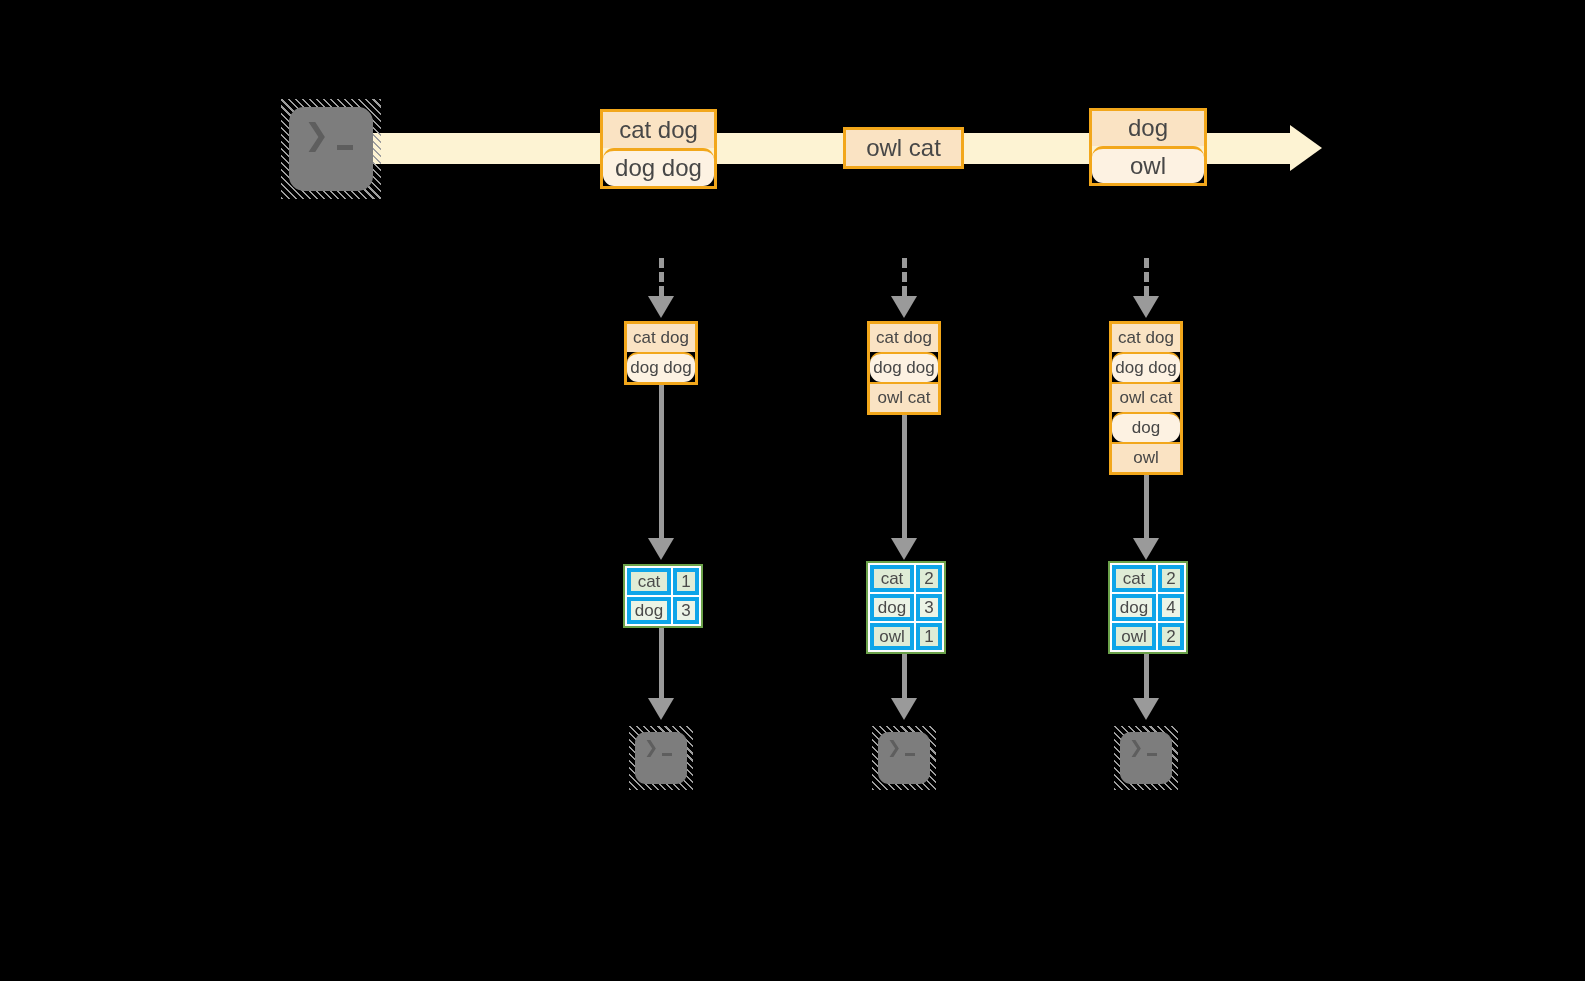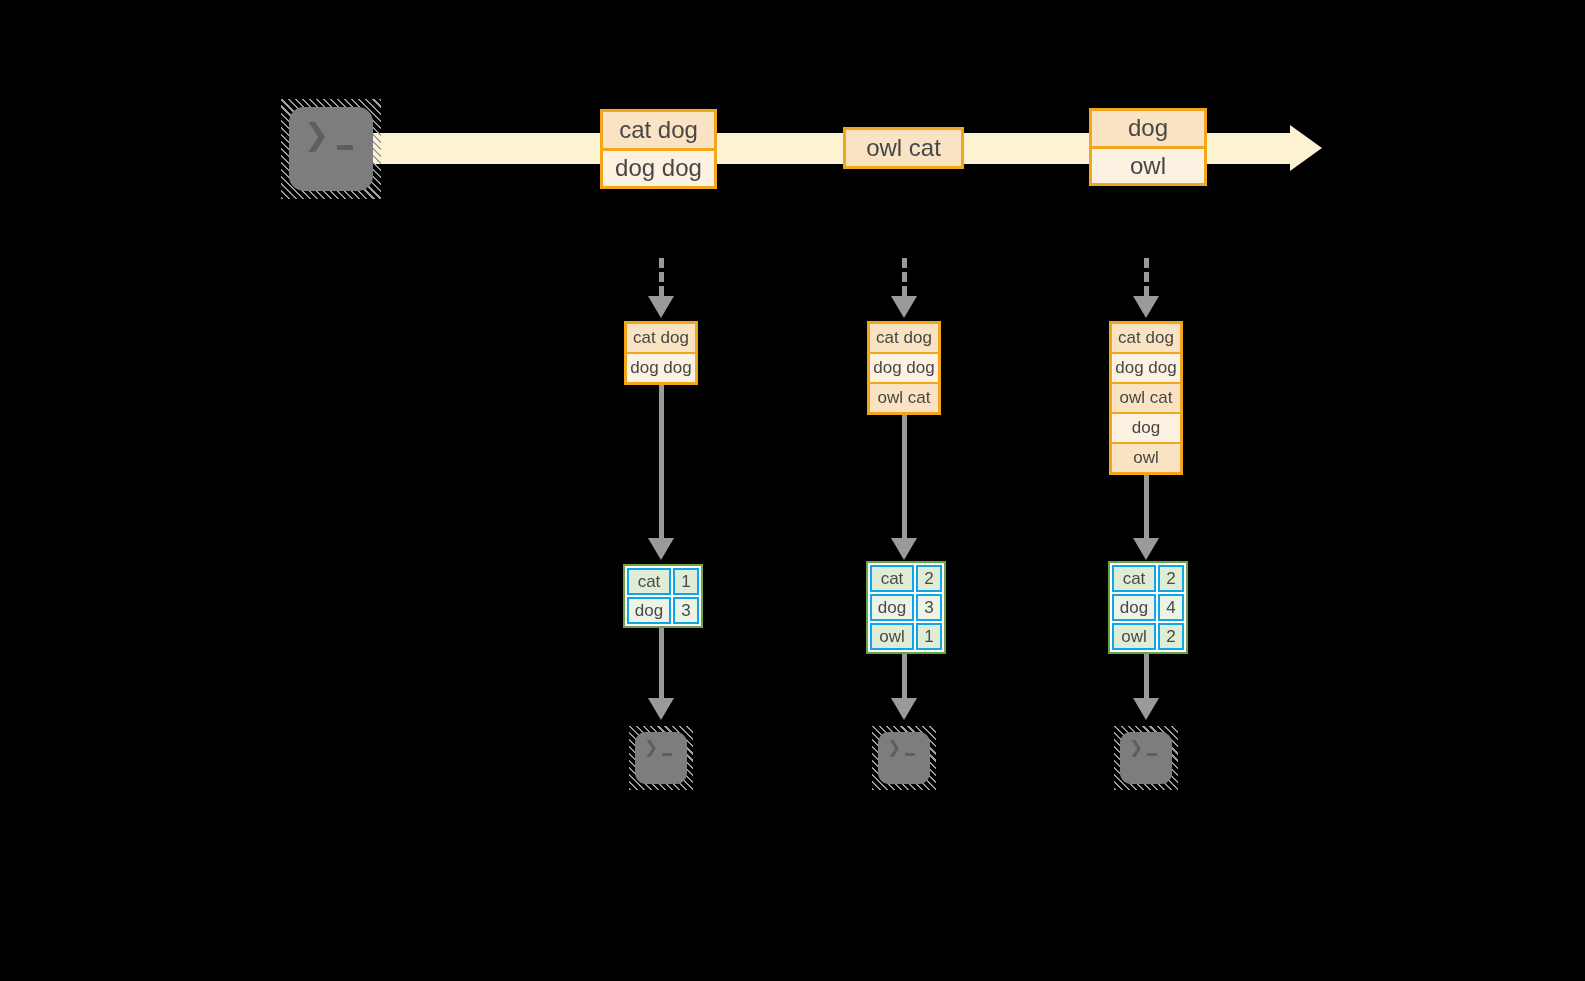--- a/index.html
+++ b/index.html
@@ -9,29 +9,29 @@
   }
   
   .band{position:absolute;left:372px;top:133px;width:918px;height:31px;background:#fdf3d3;z-index:1;}
   .band-head{position:absolute;left:1290px;top:125px;width:0;height:0;z-index:1;
     border-top:23.5px solid transparent;border-bottom:23.5px solid transparent;border-left:32px solid #fdf3d3;}
   
   .stream-box{position:absolute;z-index:3;border:3px solid #f2a71b;box-sizing:border-box;display:flex;flex-direction:column;}
   .stream-box .scell{display:flex;align-items:center;justify-content:center;font-size:24px;color:#474747;}
   .stream-box .scell + .scell{border-top:3px solid #f2a71b;}
   .fill-dark{background:#fae3c3;}
-  .fill-light{background:#fdf2e2;}
+  .fill-light{background:#fdf2e2;border-radius:11px;}
   
   .stack{position:absolute;z-index:7;border:3px solid #f2a71b;box-sizing:border-box;display:flex;flex-direction:column;width:74px;}
   .stack .scell{height:28px;display:flex;align-items:center;justify-content:center;font-size:17px;color:#474747;}
   .stack .scell + .scell{border-top:2px solid #f2a71b;}
   
   .gtable{position:absolute;z-index:7;border:2px solid #6ba24a;background:#fff;padding:2px;
     display:grid;grid-template-columns:44px 26px;gap:2px;box-sizing:content-box;}
-  .gcell{border:2px solid #0ea5e9;box-sizing:border-box;height:27px;display:flex;align-items:center;justify-content:center;
+  .gcell{border:4px solid #0ea5e9;box-sizing:border-box;height:27px;display:flex;align-items:center;justify-content:center;
     font-size:17px;color:#4a4a4a;}
   .g-dark{background:#dfecd6;}
   .g-light{background:#ecf4e6;}
   
   .vline{position:absolute;width:5px;background:#9a9a9a;z-index:6;}
   .vdash{position:absolute;width:0;border-left:5px dashed #9a9a9a;z-index:4;}
   .ahead{position:absolute;width:0;height:0;z-index:6;
     border-left:13px solid transparent;border-right:13px solid transparent;border-top:22px solid #9a9a9a;}
   
   .qlabel{position:absolute;left:695px;top:462px;width:428px;height:45px;background:#ffffff;z-index:5;

